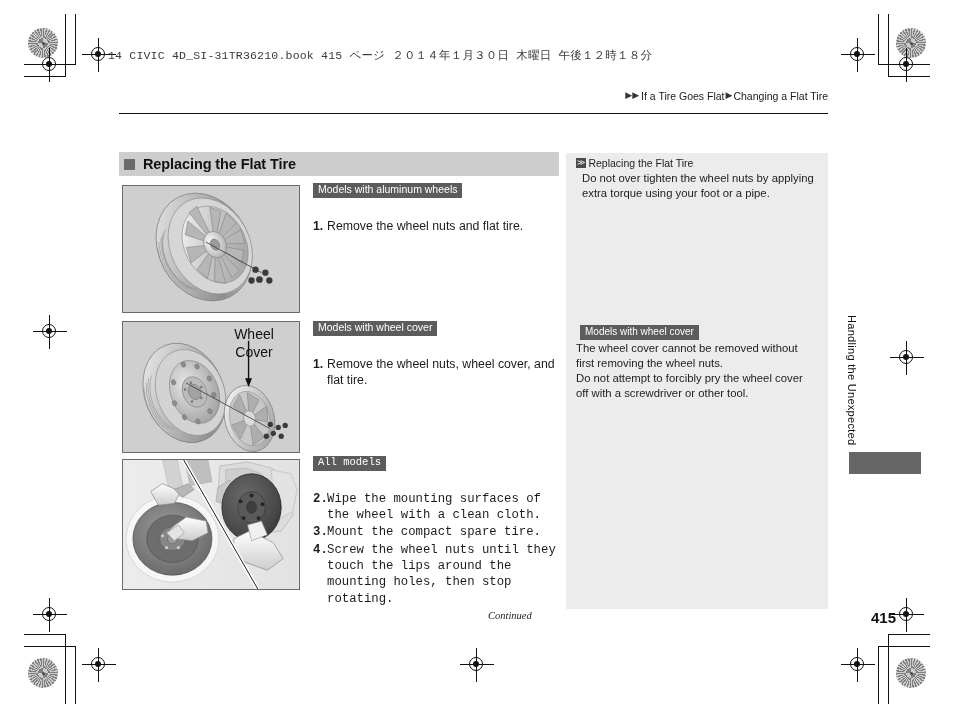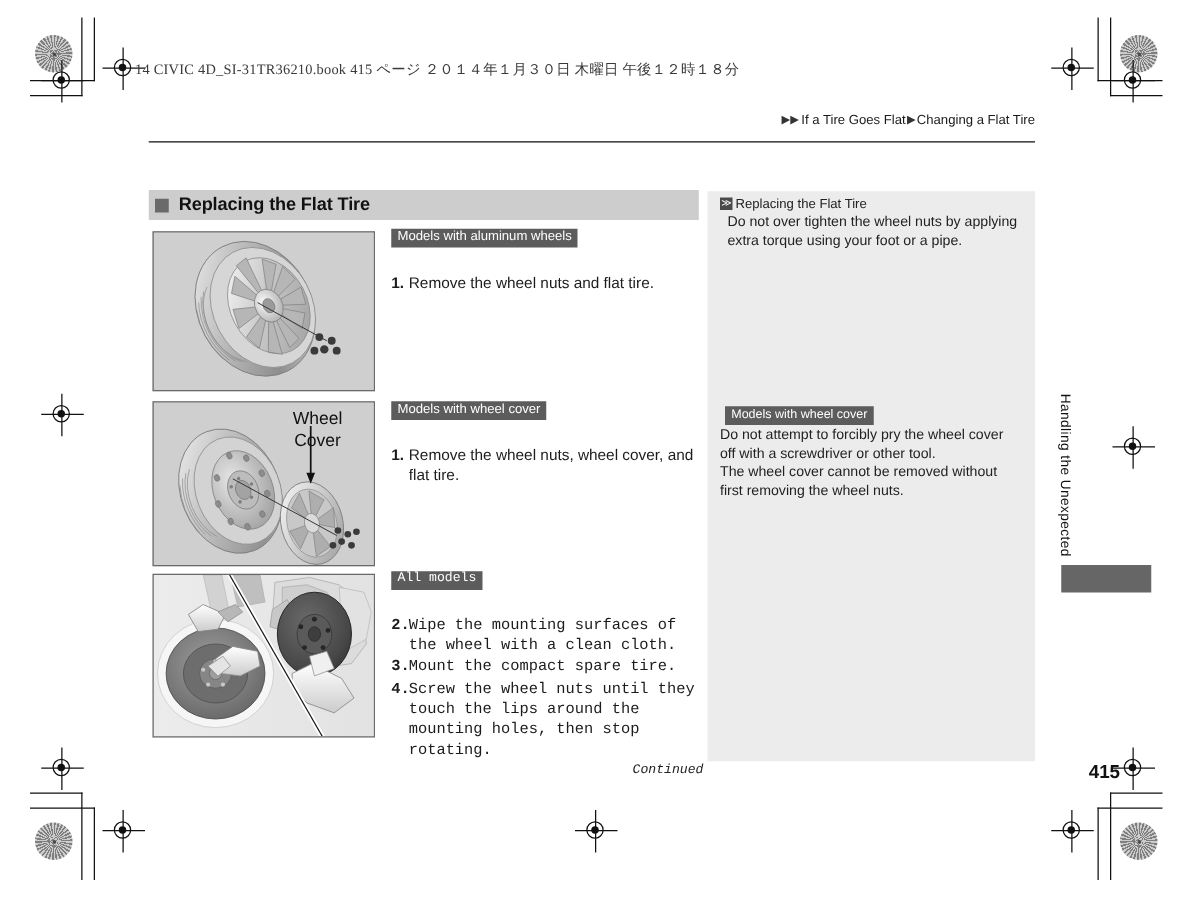--- a/index.html
+++ b/index.html
@@ -44,21 +44,21 @@
   .reg-target .v {
     position: absolute; top: 0; left: 16px; height: 34px; width: 1px; background: #111;
   }
   .crop-l {
     position: absolute; background: #111;
   }
 
   
   .slug {
     position: absolute; left: 108px; top: 48px;
-    font-family: Liberation Serif, serif;
+    font-family: Liberation Mono, monospace;
     font-size: 11.5px; color: #3a3a3a;
     letter-spacing: .2px; white-space: nowrap;
   }
 
   
   .runhead {
     position: absolute; right: 126px; top: 90px;
     font-size: 10.5px; color: #1a1a1a; white-space: nowrap;
     display: flex; align-items: center; gap: 0px;
   }
@@ -154,22 +154,22 @@
     letter-spacing: .3px;
     white-space: nowrap;
   }
   .vtab-block {
     position: absolute; left: 849px; top: 452px;
     width: 72px; height: 22px; background: #666666;
   }
 
   
   .continued {
-    position: absolute; left: 506px; top: 610px;
-    font-family: Liberation Mono, monospace; font-style: italic;
+    position: absolute; left: 488px; top: 610px;
+    font-family: Liberation Serif, serif; font-style: italic;
     font-size: 10.5px; color: #222;
   }
   .pageno {
     position: absolute; left: 871px; top: 609px;
     font-size: 15px; font-weight: bold; color: #111;
   }
 </style>
 </head>
 <body>
 
@@ -557,22 +557,22 @@
     <div class="side-block" id="side1">
       <div class="side-head">
         <span class="mk">≫</span>
         <span>Replacing the Flat Tire</span>
       </div>
       <div class="side-body" style="padding-left:6px;">Do not over tighten the wheel nuts by applying extra torque using your foot or a pipe.</div>
     </div>
 
     <div class="side-block" id="side2">
       <div class="tagbox2">Models with wheel cover</div>
+      <div class="side-body">The wheel cover cannot be removed without first removing the wheel nuts.</div>
       <div class="side-body">Do not attempt to forcibly pry the wheel cover off with a screwdriver or other tool.</div>
-      <div class="side-body">The wheel cover cannot be removed without first removing the wheel nuts.</div>
     </div>
   </div>
 
   <div class="vtab-text">Handling the Unexpected</div>
   <div class="vtab-block"></div>
 
   <div class="continued">Continued</div>
   <div class="pageno">415</div>
 
 </div>

